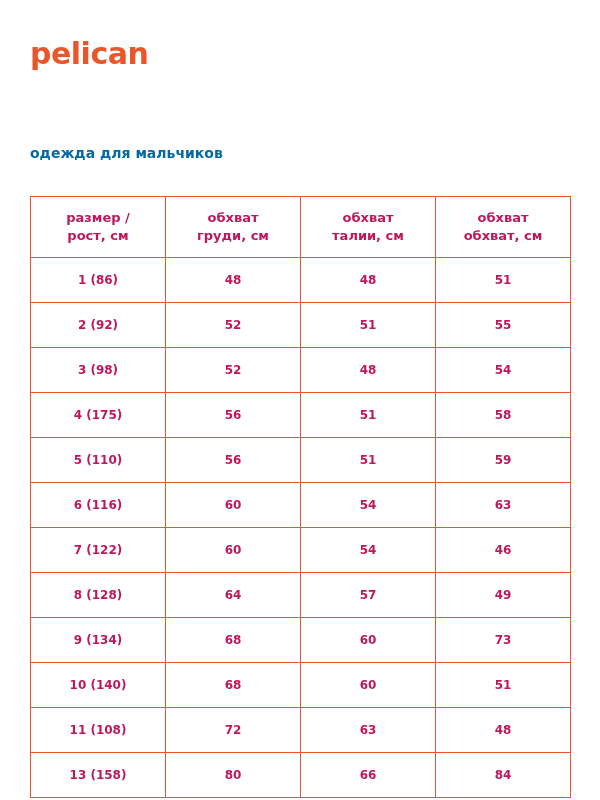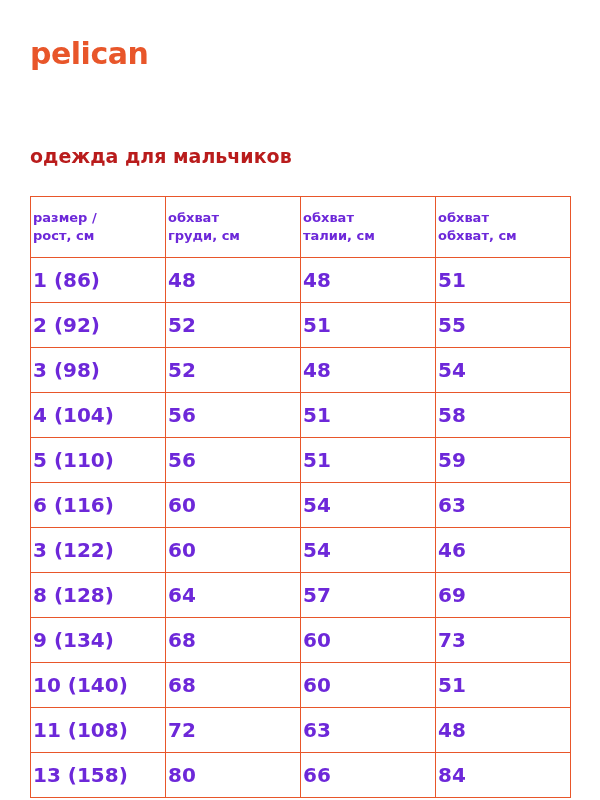--- a/index.html
+++ b/index.html
@@ -27,53 +27,53 @@
     font-size: 30px;
     font-weight: bold;
     letter-spacing: -0.5px;
     color: #e8562a;
     font-family: "DejaVu Sans", sans-serif;
   }
   .page-title {
     position: absolute;
     left: 30px;
     top: 145px;
-    font-size: 19px;
+    font-size: 14px;
     font-weight: bold;
-    color: #b91c1c;
+    color: #0369a1;
     font-family: "DejaVu Sans", sans-serif;
   }
   .table-wrap {
     position: absolute;
     left: 30px;
     top: 196px;
     width: 540px;
   }
   table.size-table {
     width: 540px;
     border-collapse: collapse;
     table-layout: fixed;
   }
   table.size-table th,
   table.size-table td {
     border: 1px solid #e8562a;
-    text-align: left;
+    text-align: center;
     vertical-align: middle;
     font-family: "DejaVu Sans", sans-serif;
-    color: #6d28d9;
+    color: #be185d;
   }
   table.size-table th {
     font-size: 13px;
     font-weight: bold;
     line-height: 1.35;
     height: 52px;
     padding: 4px 2px;
   }
   table.size-table td {
-    font-size: 20px;
+    font-size: 12px;
     font-weight: bold;
     height: 40px;
     padding: 2px;
   }
   table.size-table col.c0 { width: 135px; }
   table.size-table col.c1 { width: 135px; }
   table.size-table col.c2 { width: 135px; }
   table.size-table col.c3 { width: 135px; }
   .th-line { display: block; }
 </style>
@@ -127,48 +127,48 @@
           <td>51</td>
           <td>55</td>
         </tr>
         <tr>
           <td>3 (98)</td>
           <td>52</td>
           <td>48</td>
           <td>54</td>
         </tr>
         <tr>
-          <td>4 (104)</td>
+          <td>4 (175)</td>
           <td>56</td>
           <td>51</td>
           <td>58</td>
         </tr>
         <tr>
           <td>5 (110)</td>
           <td>56</td>
           <td>51</td>
           <td>59</td>
         </tr>
         <tr>
           <td>6 (116)</td>
           <td>60</td>
           <td>54</td>
           <td>63</td>
         </tr>
         <tr>
-          <td>3 (122)</td>
+          <td>7 (122)</td>
           <td>60</td>
           <td>54</td>
           <td>46</td>
         </tr>
         <tr>
           <td>8 (128)</td>
           <td>64</td>
           <td>57</td>
-          <td>69</td>
+          <td>49</td>
         </tr>
         <tr>
           <td>9 (134)</td>
           <td>68</td>
           <td>60</td>
           <td>73</td>
         </tr>
         <tr>
           <td>10 (140)</td>
           <td>68</td>

